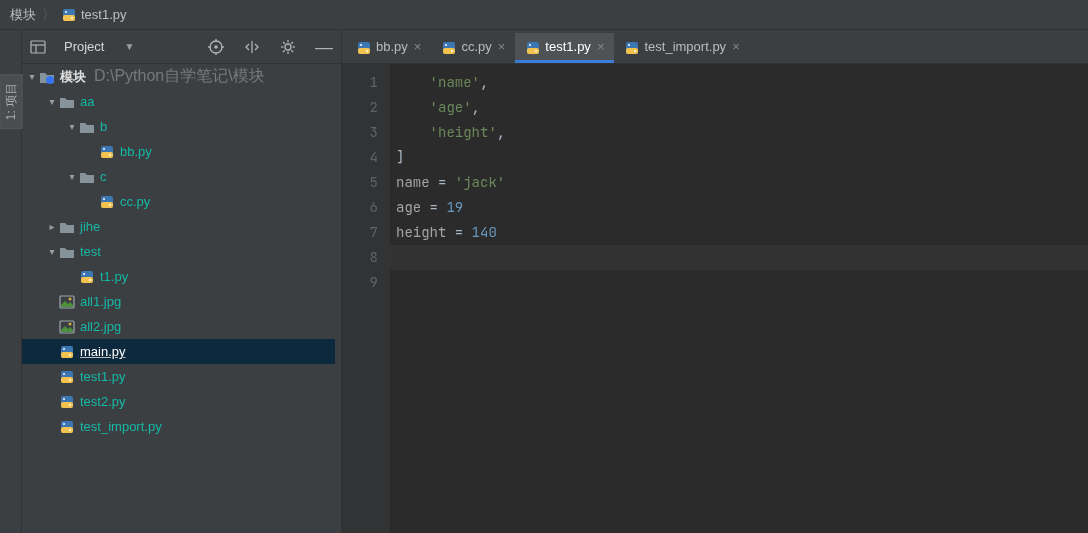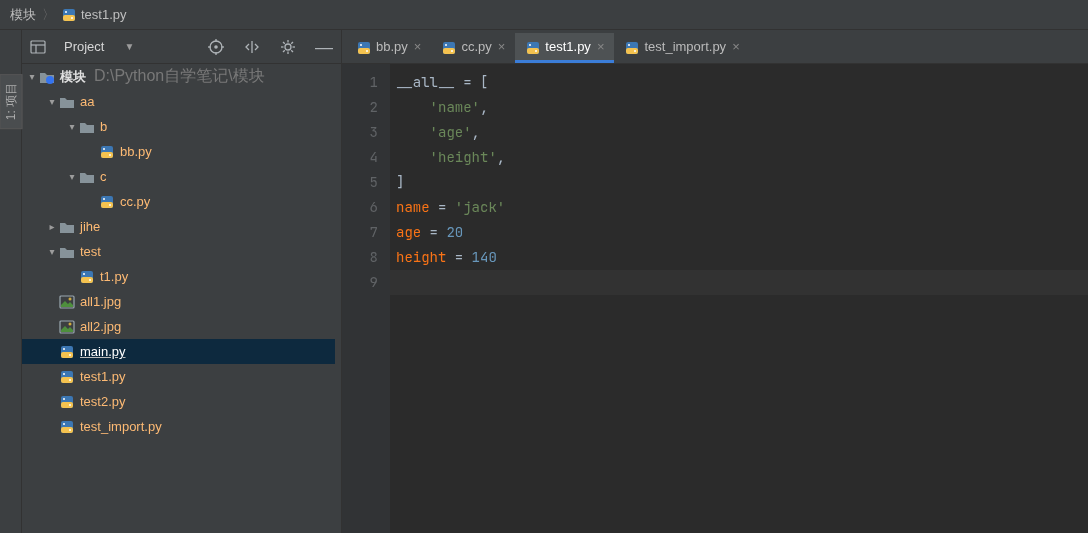--- a/index.html
+++ b/index.html
@@ -37,39 +37,39 @@
   .tree::-webkit-scrollbar-thumb { background: #5a5d5f; border-radius: 2px; }
   .tree::-webkit-scrollbar-track { background: #3c3f41; }
 
   .node { height: 25px; display: flex; align-items: center; white-space: nowrap; cursor: pointer; }
   .node.sel { background: #2f65ca22; text-decoration: underline; }
   .node.sel { background: #0d293e; }
   .node.sel .lbl { color: #ffffff; }
   .arrow { width: 12px; text-align: center; color: #9c9c9c; font-size: 10px; }
   .arrow.none { visibility: hidden; }
   .ficon { width: 18px; display:inline-flex; align-items:center; justify-content:center; margin-right: 4px; }
-  .lbl { color: #fdba74; }
+  .lbl { color: #14b8a6; }
   .hint { color: #787878; margin-left: 8px; font-size: 16px; }
 
   
   .ed { flex: 1; display: flex; flex-direction: column; background: #2b2b2b; }
   .tabs { height: 34px; display: flex; align-items: flex-end; background: #3c3f41; border-bottom: 1px solid #323232; padding-left: 4px; }
   .tab { height: 30px; display: flex; align-items: center; padding: 0 10px; gap: 6px; color: #bbbbbb; cursor: pointer; border-bottom: 3px solid transparent; }
   .tab.active { background: #4e5254; border-bottom: 3px solid #3b7dd8; color: #fff; }
   .tab .x { color: #888; font-size: 13px; cursor: pointer; }
 
   .code { flex: 1; display: flex; font-family: "JetBrains Mono","Consolas",monospace; font-size: 14px; line-height: 25px; }
   .gutter { width: 48px; text-align: right; padding: 6px 12px 6px 0; color: #606366; background: #313335; user-select: none; }
   .gutter div { height: 25px; }
   .lines { flex: 1; padding: 6px 0 6px 0; position: relative; }
   .line { height: 25px; padding-left: 6px; white-space: pre; }
   .caret-line { background: #323232; }
 
   
-  .t-id { color: #f97316; }
+  .t-id { color: #a3a3a3; }
   .t-op { color: #a9b7c6; }
   .t-br { color: #a9b7c6; }
   .t-str { color: #6a8759; }
   .t-num { color: #6897bb; }
   .t-all { color: #a9b7c6; }
 
   
   svg { display: block; }
 </style>
 </head>
@@ -365,25 +365,24 @@
           <div>2</div>
           <div>3</div>
           <div>4</div>
           <div>5</div>
           <div>6</div>
           <div>7</div>
           <div>8</div>
           <div>9</div>
         </div>
       <div class="lines" id="lines">
-          <div class="line"><span class="t-all">__all__</span><span class="t-op"> = </span><span class="t-br">[</span></div>
           <div class="line"><span>    </span><span class="t-str">'name'</span><span class="t-op">,</span></div>
           <div class="line"><span>    </span><span class="t-str">'age'</span><span class="t-op">,</span></div>
           <div class="line"><span>    </span><span class="t-str">'height'</span><span class="t-op">,</span></div>
           <div class="line"><span class="t-br">]</span></div>
           <div class="line"><span class="t-id">name</span><span class="t-op"> = </span><span class="t-str">'jack'</span></div>
-          <div class="line"><span class="t-id">age</span><span class="t-op"> = </span><span class="t-num">20</span></div>
+          <div class="line"><span class="t-id">age</span><span class="t-op"> = </span><span class="t-num">19</span></div>
           <div class="line"><span class="t-id">height</span><span class="t-op"> = </span><span class="t-num">140</span></div>
           <div class="line caret-line"></div>
         </div>
     </div>
   </div>
 </div>
 
 </body></html>

